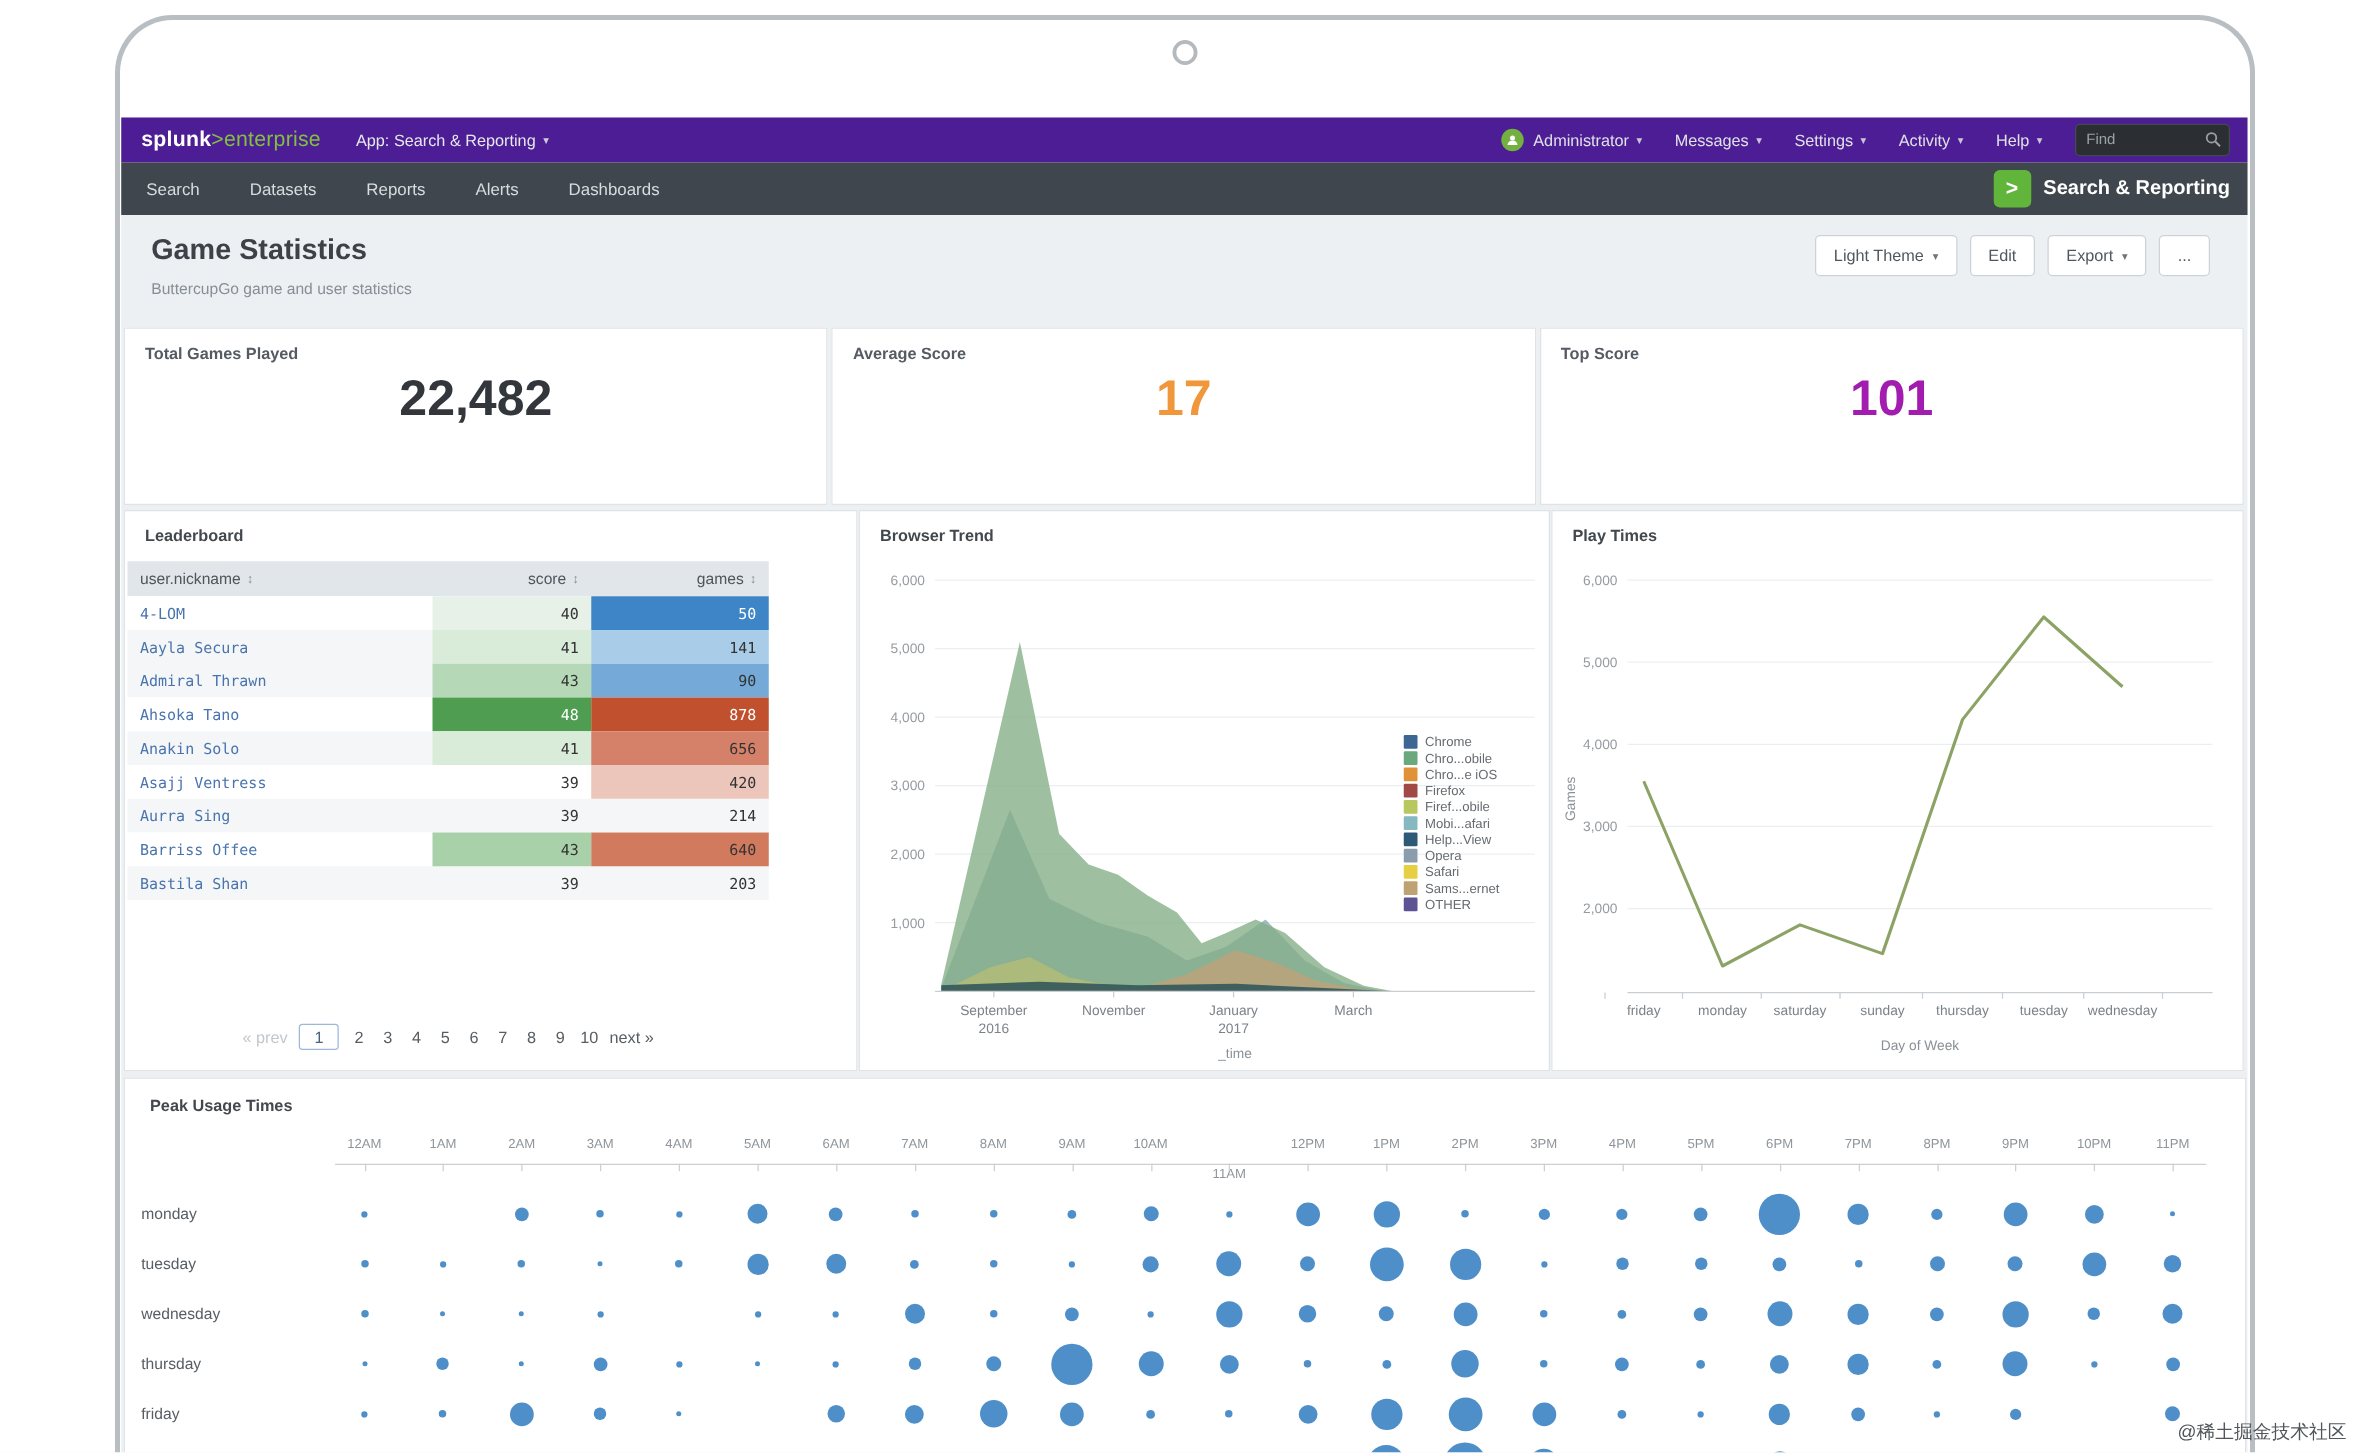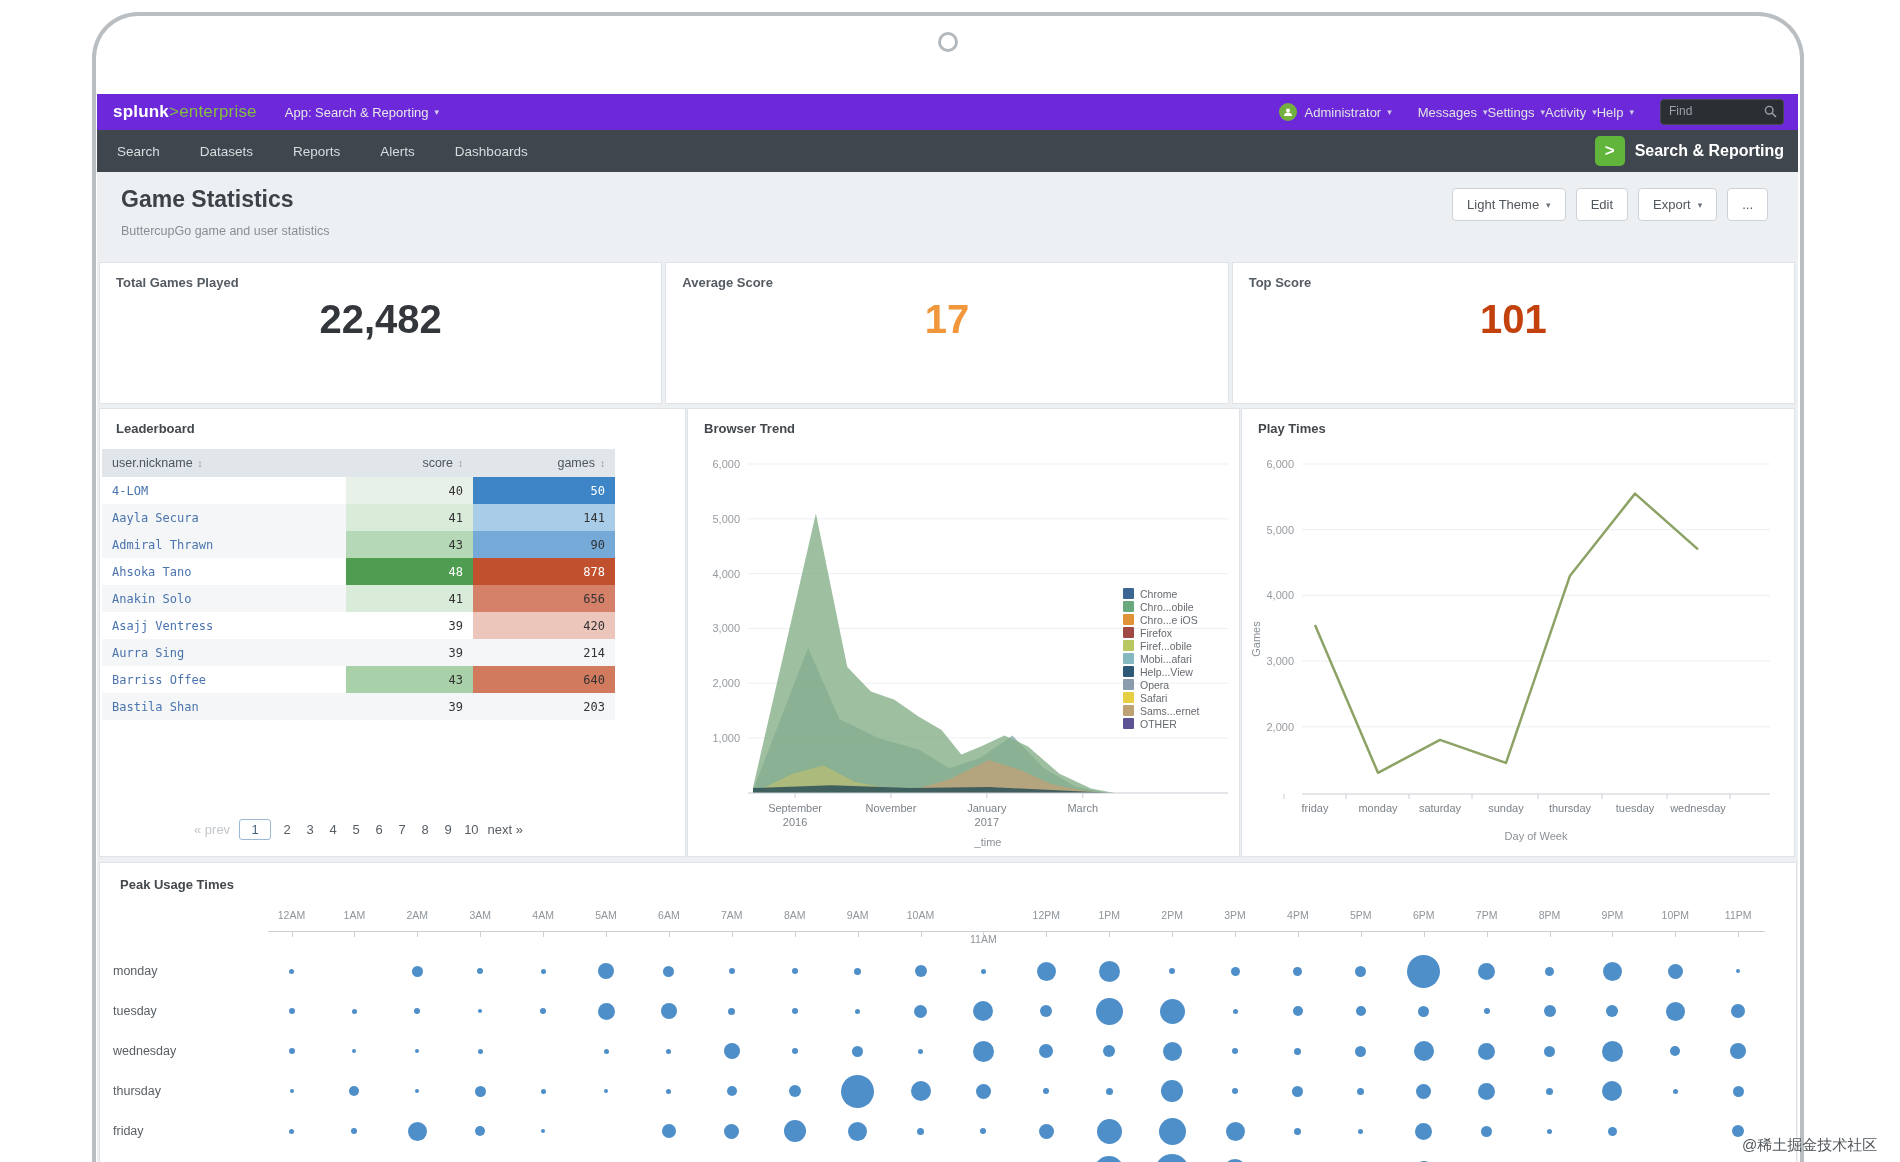--- a/index.html
+++ b/index.html
@@ -6,21 +6,21 @@
   .stage{position:relative;width:1900px;height:1162px;background:#fff;overflow:hidden;
          font-family:"Liberation Sans",sans-serif;}
   
   .frame{position:absolute;left:92px;top:12px;width:1704px;height:1400px;
          border:4px solid #b9bec2;border-bottom:none;border-radius:46px 46px 0 0;background:#fff;}
   .camera{position:absolute;left:938px;top:32px;width:14px;height:14px;border-radius:50%;
           border:3px solid #b4b9bd;background:#fff;}
   .watermark{position:absolute;left:1742px;top:1136px;font-size:15px;color:#51565a;z-index:40;}
   
   .dash{position:absolute;left:97px;top:94px;width:1701px;height:1068px;background:#edf0f2;}
-  .topnav{position:absolute;left:0;top:0;right:0;height:36px;background:#6d28d9;color:#dfe2e5;
+  .topnav{position:absolute;left:0;top:0;right:0;height:36px;background:#4c1d95;color:#dfe2e5;
           display:flex;align-items:center;font-size:13px;}
   .logo{margin-left:16px;font-size:17px;letter-spacing:.2px;}
   .logo b{color:#fff;font-weight:700;}
   .logo .gt,.logo .ent{color:#82bf3f;}
   .logo .ent{font-weight:400;}
   .appmenu{margin-left:28px;cursor:pointer;color:#e6e8ea;display:flex;align-items:center;}
   .caret{font-size:9px;margin-left:6px;opacity:.85;}
   .tn-right{position:absolute;right:14px;top:0;height:36px;display:flex;align-items:center;gap:26px;}
   .tn-item{display:flex;align-items:center;cursor:pointer;color:#dfe2e5;}
   .avatar{width:18px;height:18px;border-radius:50%;background:#74b03f;display:inline-flex;
@@ -101,21 +101,21 @@
         <div class="tn-item">
           <span class="avatar">
             <svg width="10" height="10" viewBox="0 0 10 10">
                 <circle cx="5" cy="3.4" r="2" fill="#fff"></circle>
                 <path d="M1 9 a4 3.6 0 0 1 8 0 z" fill="#fff"></path>
               </svg>
           </span>
           <span>Administrator</span>
             <span class="caret">▾</span>
         </div>
-        <span style="display:flex;">
+        <span style="display:flex;gap:26px;">
             <span class="tn-item">
               <span>Messages</span>
               <span class="caret">▾</span>
             </span>
             <span class="tn-item">
               <span>Settings</span>
               <span class="caret">▾</span>
             </span>
             <span class="tn-item">
               <span>Activity</span>
@@ -174,21 +174,21 @@
           <div class="kpi">
             <div class="kpi-label">Total Games Played</div>
             <div class="kpi-value" style="color: rgb(51, 55, 60);">22,482</div>
           </div>
           <div class="kpi">
             <div class="kpi-label">Average Score</div>
             <div class="kpi-value" style="color: rgb(240, 151, 60);">17</div>
           </div>
           <div class="kpi">
             <div class="kpi-label">Top Score</div>
-            <div class="kpi-value" style="color: #c2410c;">101</div>
+            <div class="kpi-value" style="color: #a21caf;">101</div>
           </div>
         </div>
 
       <div class="panel" style="left:2px;top:236px;width:585px;height:447px;">
         <div class="p-title">Leaderboard</div>
         <div class="lb-table">
           <div class="lb-header">
               <div class="lb-hcell" style="width: 244px;">
                 <span>user.nickname</span>
                 <span class="sort">↕</span>

